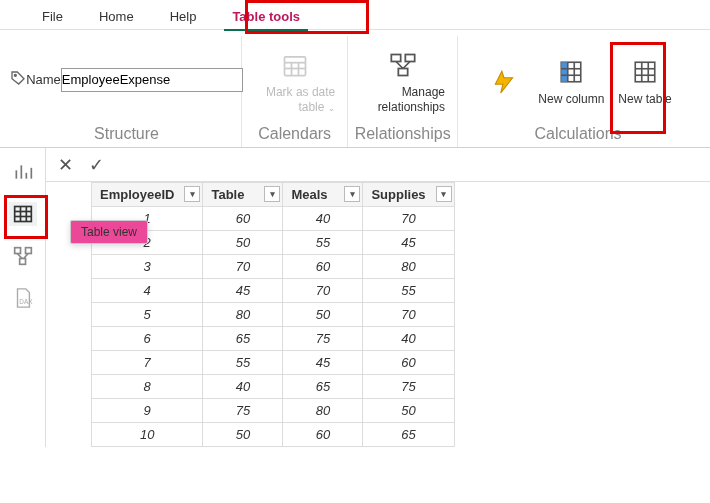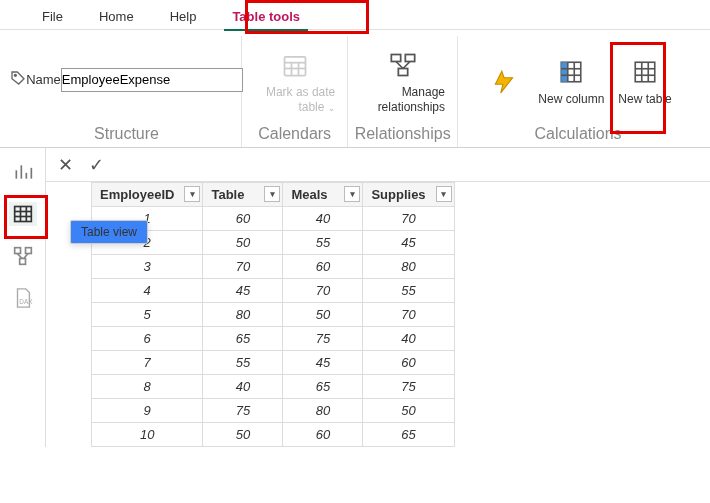--- a/index.html
+++ b/index.html
@@ -28,21 +28,21 @@
     .big-btn .iconbox { width: 32px; height: 32px; display: flex; align-items: center; justify-content: center; }
     .big-btn .lbl { font-size: 12px; }
     
     .hl2 { left: 610px; top: 42px; width: 56px; height: 92px; }
 
     
     .main { display: flex; }
     .vnav { width: 46px; border-right: 1px solid #ddd; display: flex; flex-direction: column; align-items: center; padding-top: 12px; gap: 18px; position: relative; }
     .vnav-btn { width: 28px; height: 24px; display: flex; align-items: center; justify-content: center; cursor: pointer; color: #666; }
     .hl3 { left: 4px; top: 195px; width: 44px; height: 44px; }
-    .tooltip { position: absolute; left: 70px; top: 220px; background: #3b82f6; border: 1px solid #ccc; border-radius: 2px; padding: 4px 10px; font-size: 12px; box-shadow: 0 2px 6px rgba(0,0,0,0.15); white-space: nowrap; }
+    .tooltip { position: absolute; left: 70px; top: 220px; background: #ec4899; border: 1px solid #ccc; border-radius: 2px; padding: 4px 10px; font-size: 12px; box-shadow: 0 2px 6px rgba(0,0,0,0.15); white-space: nowrap; }
 
     
     .right { flex: 1; }
     .formula { display: flex; align-items: center; border-bottom: 1px solid #ddd; height: 34px; padding-left: 8px; gap: 8px; }
     .formula .xc { font-size: 18px; color: #555; padding: 0 4px; cursor: pointer; }
     .formula input { border: none; outline: none; flex: 1; height: 100%; font-size: 13px; padding: 0 6px; }
 
     
     .tablewrap { overflow: auto; margin-left: 45px; }
     table.data { border-collapse: collapse; }

